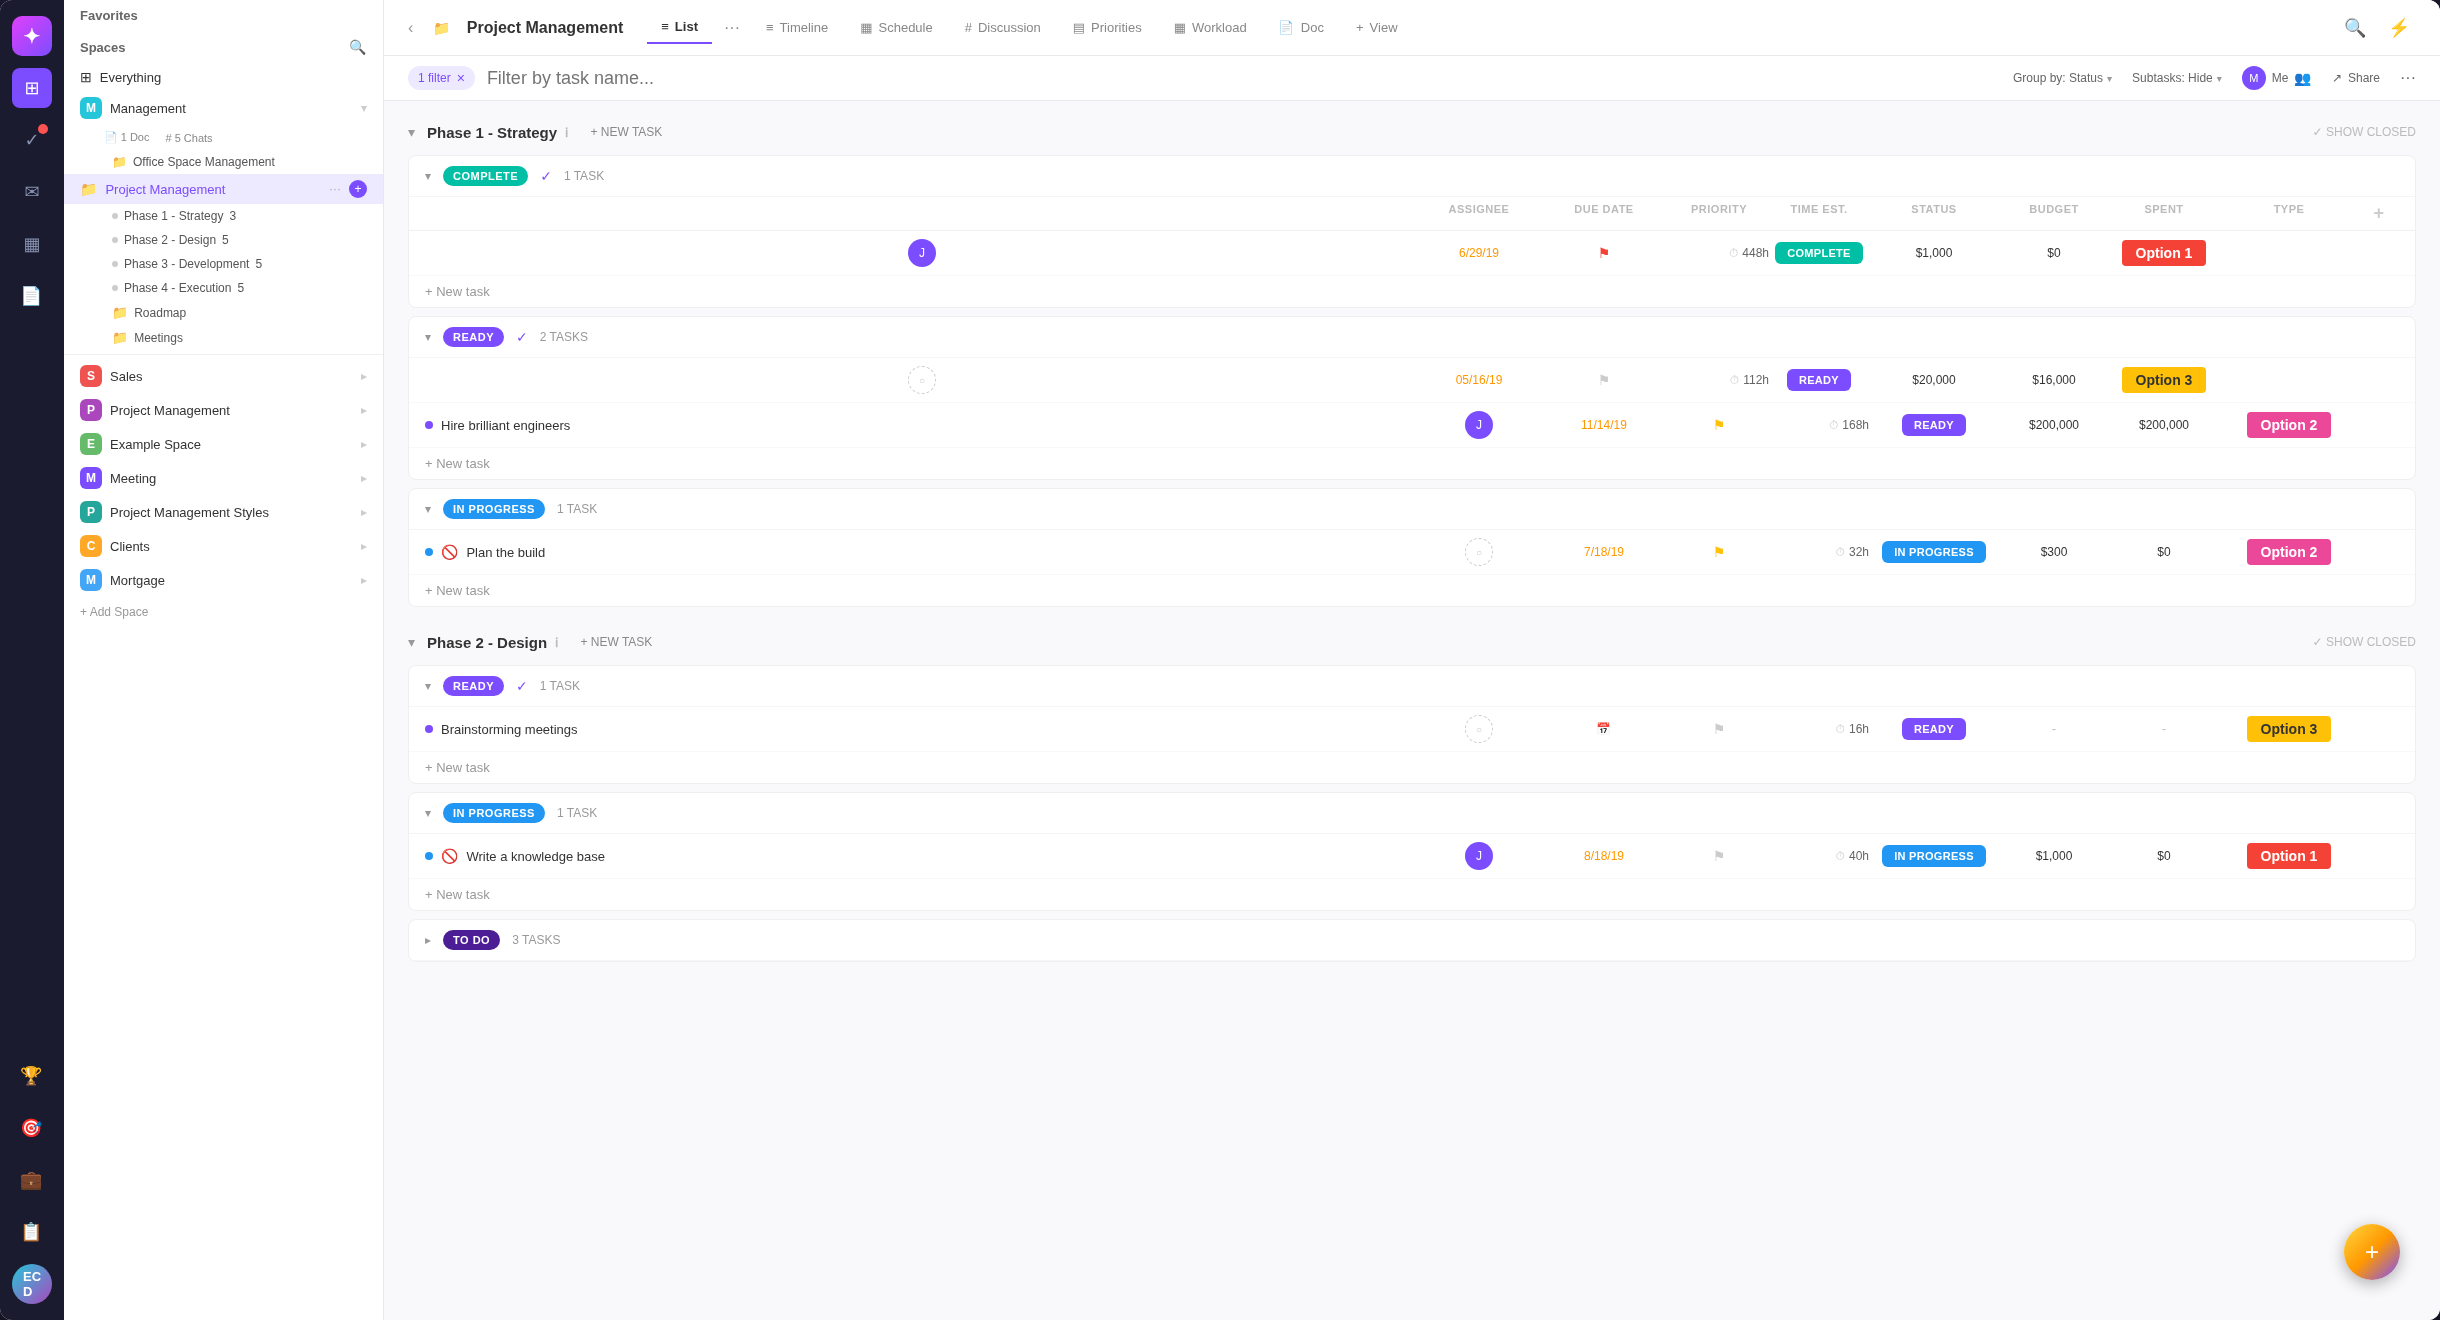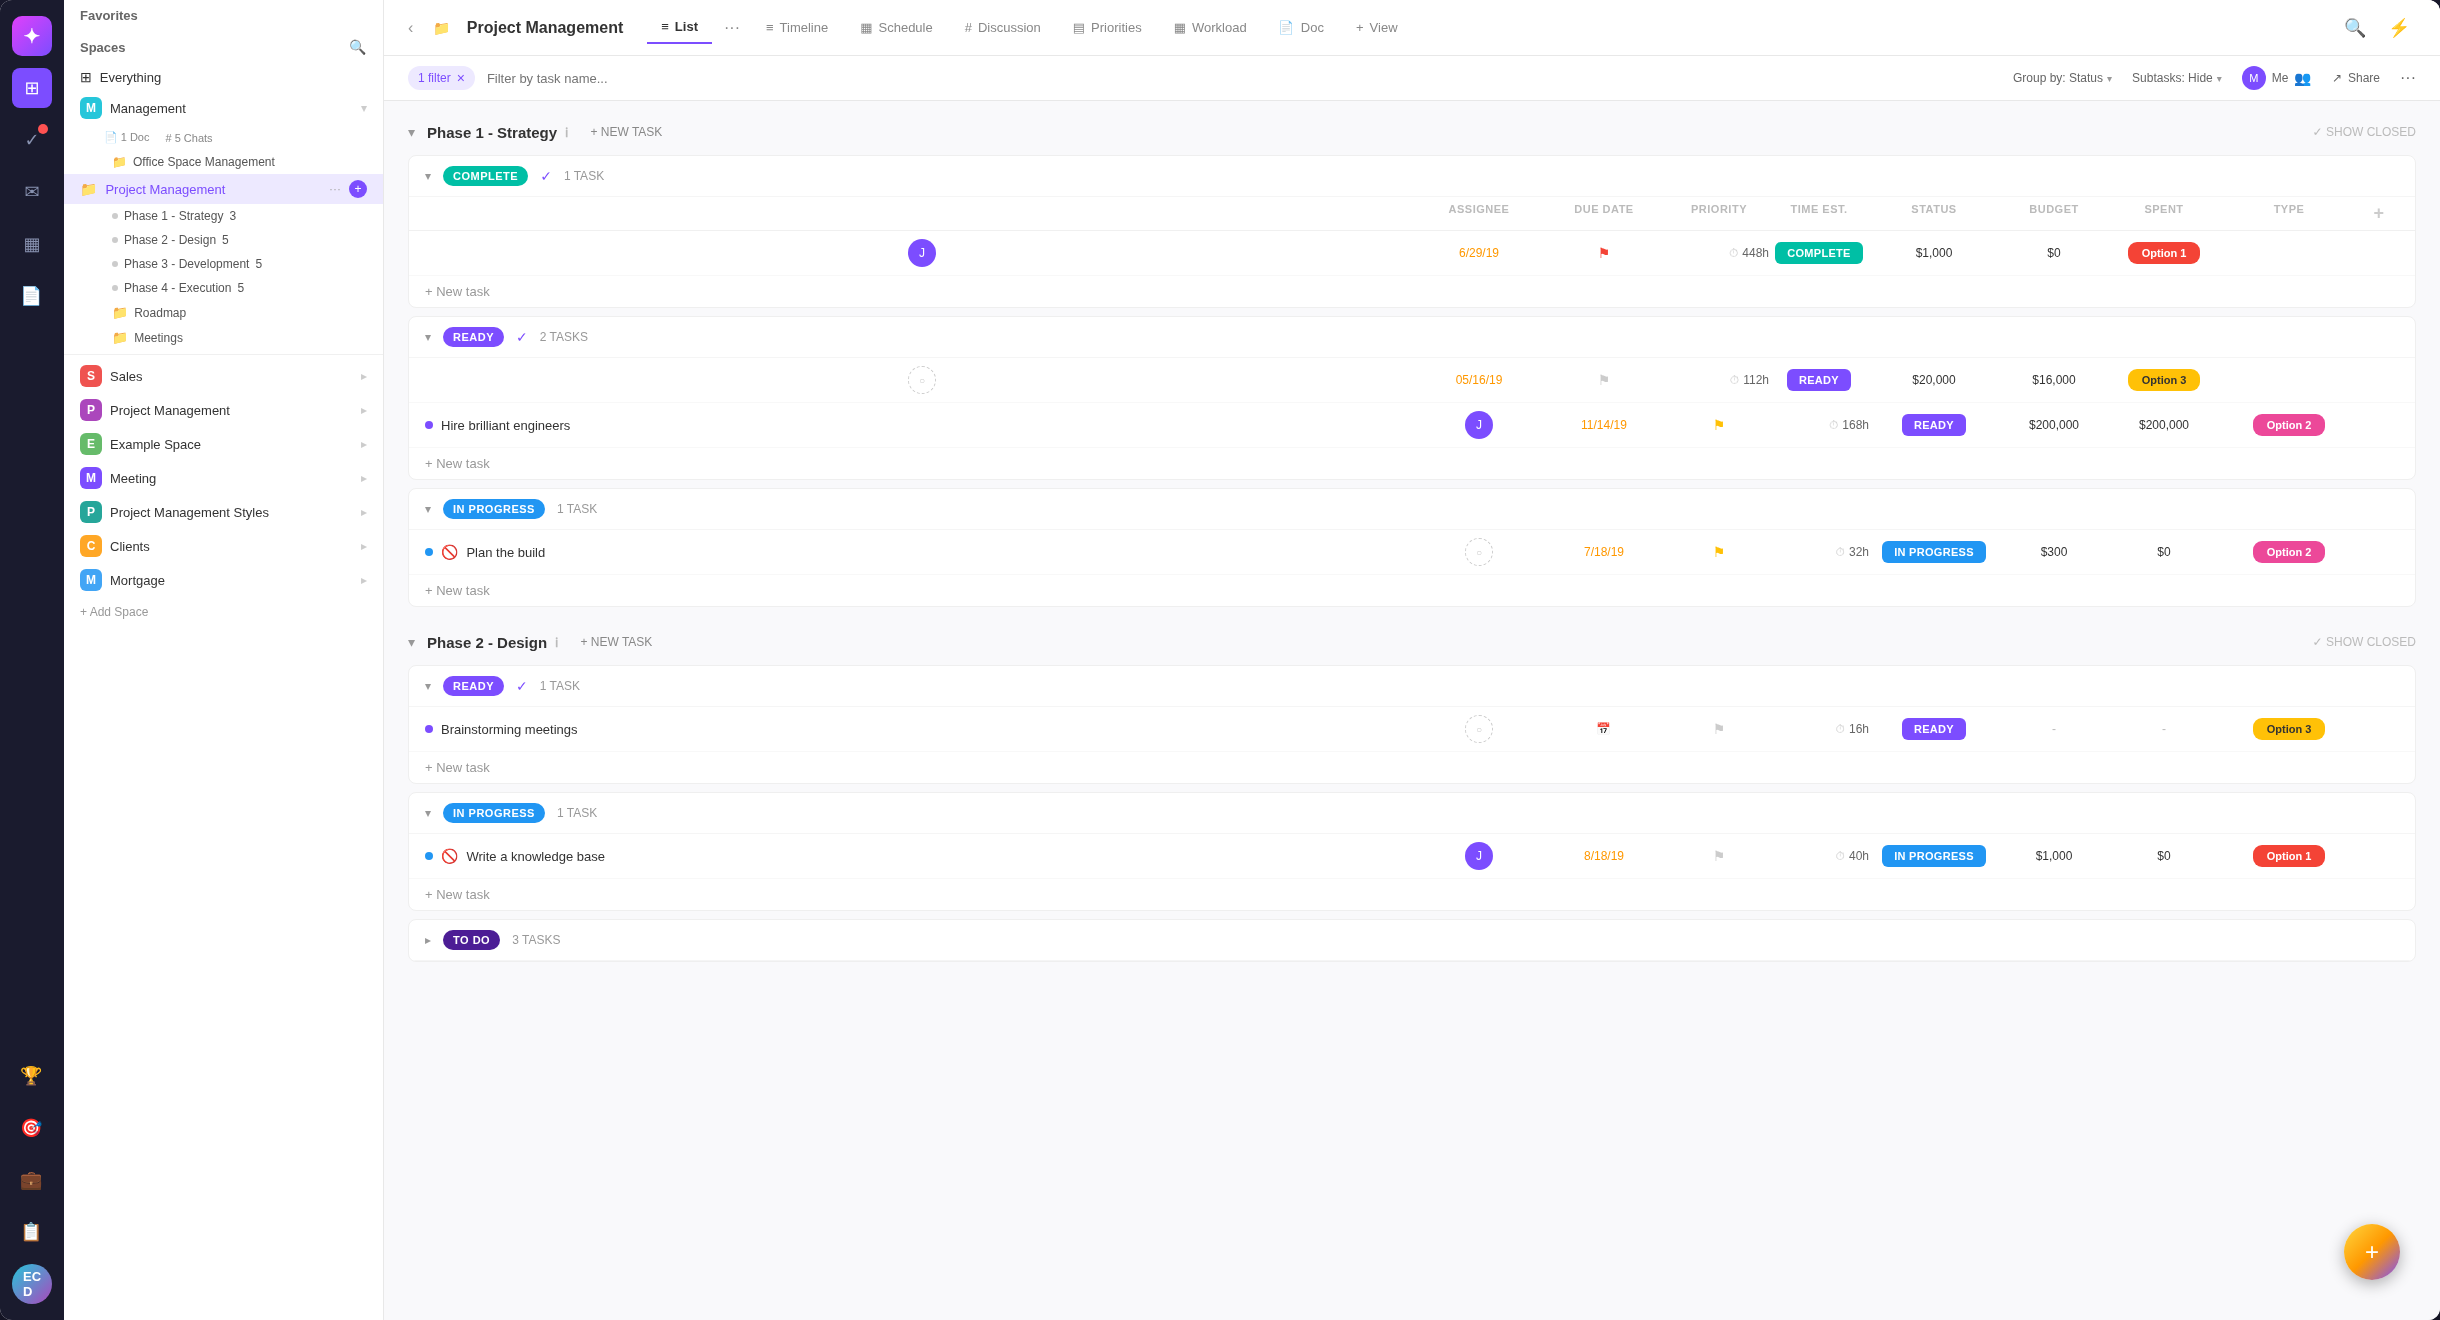--- a/index.html
+++ b/index.html
@@ -46,21 +46,21 @@
     .topbar-tab.active { color: #333; font-weight: 600; border-bottom: 2px solid #7c4dff; border-radius: 0; }
     .topbar-more { color: #888; font-size: 16px; cursor: pointer; padding: 4px 8px; }
     .topbar-spacer { flex: 1; }
     .topbar-actions { display: flex; align-items: center; gap: 12px; }
     .topbar-icon-btn { width: 32px; height: 32px; display: flex; align-items: center; justify-content: center; color: #666; cursor: pointer; font-size: 18px; }
 
     
     .filter-bar { background: white; border-bottom: 1px solid #e8e8e8; padding: 10px 24px; display: flex; align-items: center; gap: 12px; }
     .filter-tag { background: #ede9ff; color: #7c4dff; font-size: 12px; padding: 4px 10px; border-radius: 20px; display: flex; align-items: center; gap: 6px; }
     .filter-tag .close { cursor: pointer; color: #7c4dff; font-size: 14px; }
-    .filter-input { flex: 1; font-size: 13px; color: #6d28d9; border: none; outline: none; background: transparent; }
+    .filter-input { flex: 1; font-size: 18px; color: #6d28d9; border: none; outline: none; background: transparent; }
     .filter-bar-right { margin-left: auto; display: flex; align-items: center; gap: 20px; }
     .filter-control { font-size: 12px; color: #666; cursor: pointer; display: flex; align-items: center; gap: 4px; }
     .filter-control .caret { color: #999; font-size: 10px; }
     .filter-me { display: flex; align-items: center; gap: 6px; font-size: 12px; color: #666; }
     .filter-share { display: flex; align-items: center; gap: 6px; font-size: 12px; color: #666; cursor: pointer; }
     .filter-dots { color: #666; font-size: 16px; cursor: pointer; }
     .me-avatar { width: 24px; height: 24px; border-radius: 50%; background: #7c4dff; color: white; font-size: 11px; display: flex; align-items: center; justify-content: center; }
     .people-icon { color: #999; font-size: 14px; }
 
     
@@ -106,21 +106,21 @@
     .task-time { font-size: 12px; color: #666; text-align: right; display: flex; align-items: center; justify-content: flex-end; gap: 4px; }
     .task-time-icon { color: #ccc; font-size: 12px; }
     .task-status-cell { display: flex; justify-content: center; }
     .status-pill { font-size: 11px; font-weight: 700; padding: 5px 12px; border-radius: 6px; color: white; letter-spacing: 0.3px; }
     .s-complete { background: #00bfa5; }
     .s-ready { background: #7c4dff; }
     .s-inprogress { background: #2196f3; }
     .task-budget { font-size: 12px; color: #333; text-align: center; }
     .task-spent { font-size: 12px; color: #333; text-align: center; }
     .task-type { display: flex; justify-content: center; }
-    .type-pill { font-size: 11px; font-weight: 600; padding: 5px 14px; border-radius: 9px; color: white; }
+    .type-pill { font-size: 14px; font-weight: 600; padding: 5px 14px; border-radius: 4px; color: white; }
     .type-red { background: #f44336; }
     .type-yellow { background: #ffc107; color: #333; }
     .type-blue { background: #ec4899; }
     .task-add-col { display: flex; justify-content: center; }
     .add-col-btn { color: #ccc; font-size: 18px; cursor: pointer; }
 
     .new-task-row { padding: 8px 16px; display: flex; align-items: center; gap: 8px; color: #999; font-size: 13px; cursor: pointer; }
 
     .task-name-actions { display: flex; align-items: center; gap: 6px; opacity: 0; }
     .task-blocker { color: #f44336; font-size: 14px; }

